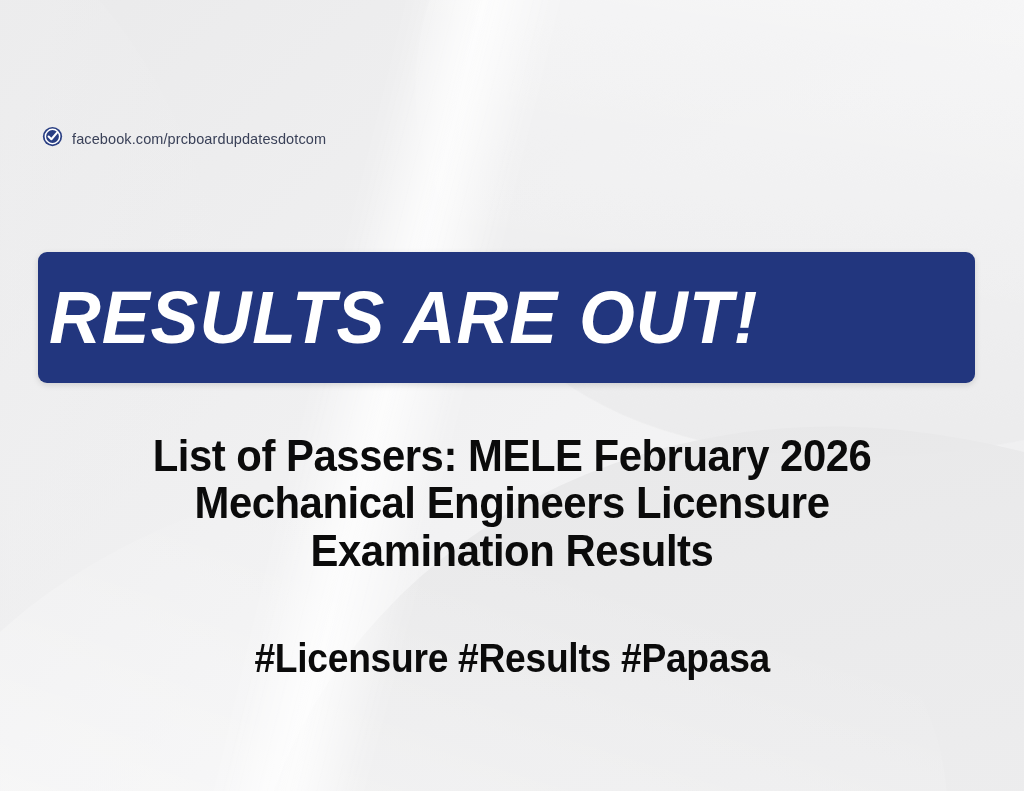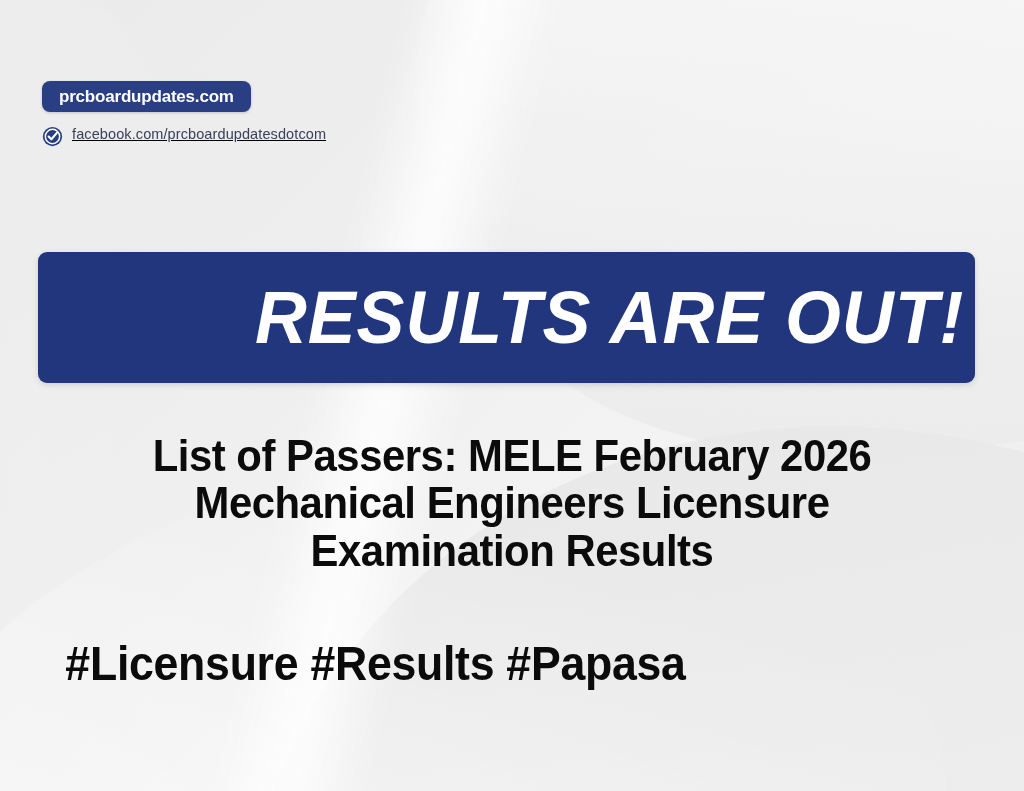--- a/index.html
+++ b/index.html
@@ -121,23 +121,22 @@
   .social-list {
     position: absolute;
     left: 42px;
     top: 126px;
     display: flex;
     flex-direction: column;
     gap: 7px;
   }
   .social-row {
     display: flex;
-    align-items: flex-start;
+    align-items: flex-end;
     gap: 9px;
-    text-decoration: underline;
   }
   .check-badge {
     width: 21px;
     height: 21px;
     flex: 0 0 21px;
     display: block;
   }
   .social-text {
     color: #3a4158;
     font-size: 14.5px;
@@ -149,21 +148,21 @@
   .results-banner {
     position: absolute;
     left: 38px;
     top: 252px;
     width: 937px;
     height: 131px;
     background: #22367e;
     border-radius: 9px;
     display: flex;
     align-items: center;
-    justify-content: flex-end;
+    justify-content: flex-start;
     box-shadow: 0 2px 6px rgba(0,0,0,0.13);
   }
   .results-banner-text {
     color: #ffffff;
     font-size: 74px;
     font-weight: bold;
     font-style: italic;
     letter-spacing: 1px;
     white-space: nowrap;
     transform: scaleX(0.97);
@@ -187,23 +186,23 @@
     display: block;
     transform: scaleX(0.93);
   }
 
   .hashtags {
     position: absolute;
     left: 50%;
     transform: translateX(-50%);
     top: 636px;
     width: 940px;
-    text-align: left;
+    text-align: center;
     color: #0b0b0b;
-    font-size: 48px;
+    font-size: 40px;
     font-weight: bold;
     letter-spacing: -0.3px;
   }
   .hashtags-inner {
     display: inline-block;
     transform: scaleX(0.93);
   }
 </style>
 </head>
 <body>
@@ -214,23 +213,20 @@
     <div class="swoosh-left-edge"></div>
     <div class="swoosh-top-right"></div>
     <div class="swoosh-top-right-hi"></div>
     <div class="swoosh-bottom"></div>
     <div class="swoosh-bottom-hi"></div>
     <div class="sheen-diagonal"></div>
   </div>
 
   <div class="content">
 
-    <div class="brand-pill">
-      <span class="brand-pill-text">prcboardupdates.com</span>
-    </div>
 
     <div class="social-list">
 
       <div class="social-row">
         <span class="check-badge">
           <svg viewBox="0 0 24 24" width="21" height="21" aria-hidden="true">
             <circle cx="12" cy="12" r="11" fill="#2a3f83"></circle>
             <circle cx="12" cy="12" r="8.2" fill="none" stroke="#ffffff" stroke-width="1.7"></circle>
             <path d="M7.6 12.1 L10.7 15.1 L17.2 7.6" fill="none" stroke="#ffffff" stroke-width="2.4" stroke-linecap="round" stroke-linejoin="round"></path>
           </svg>

